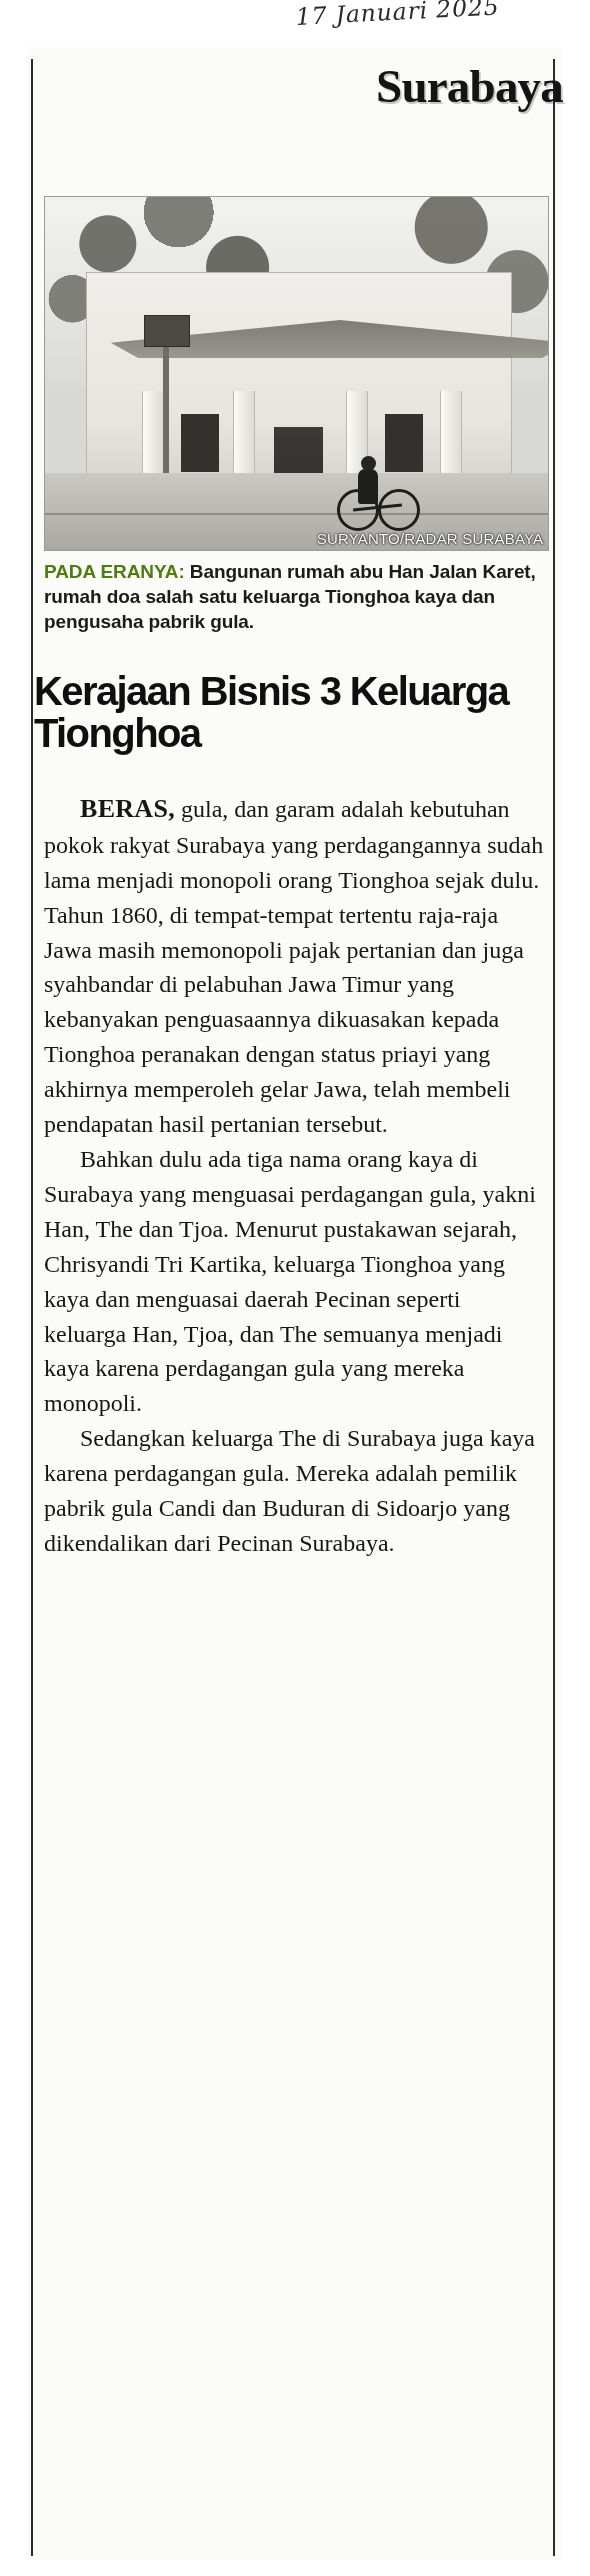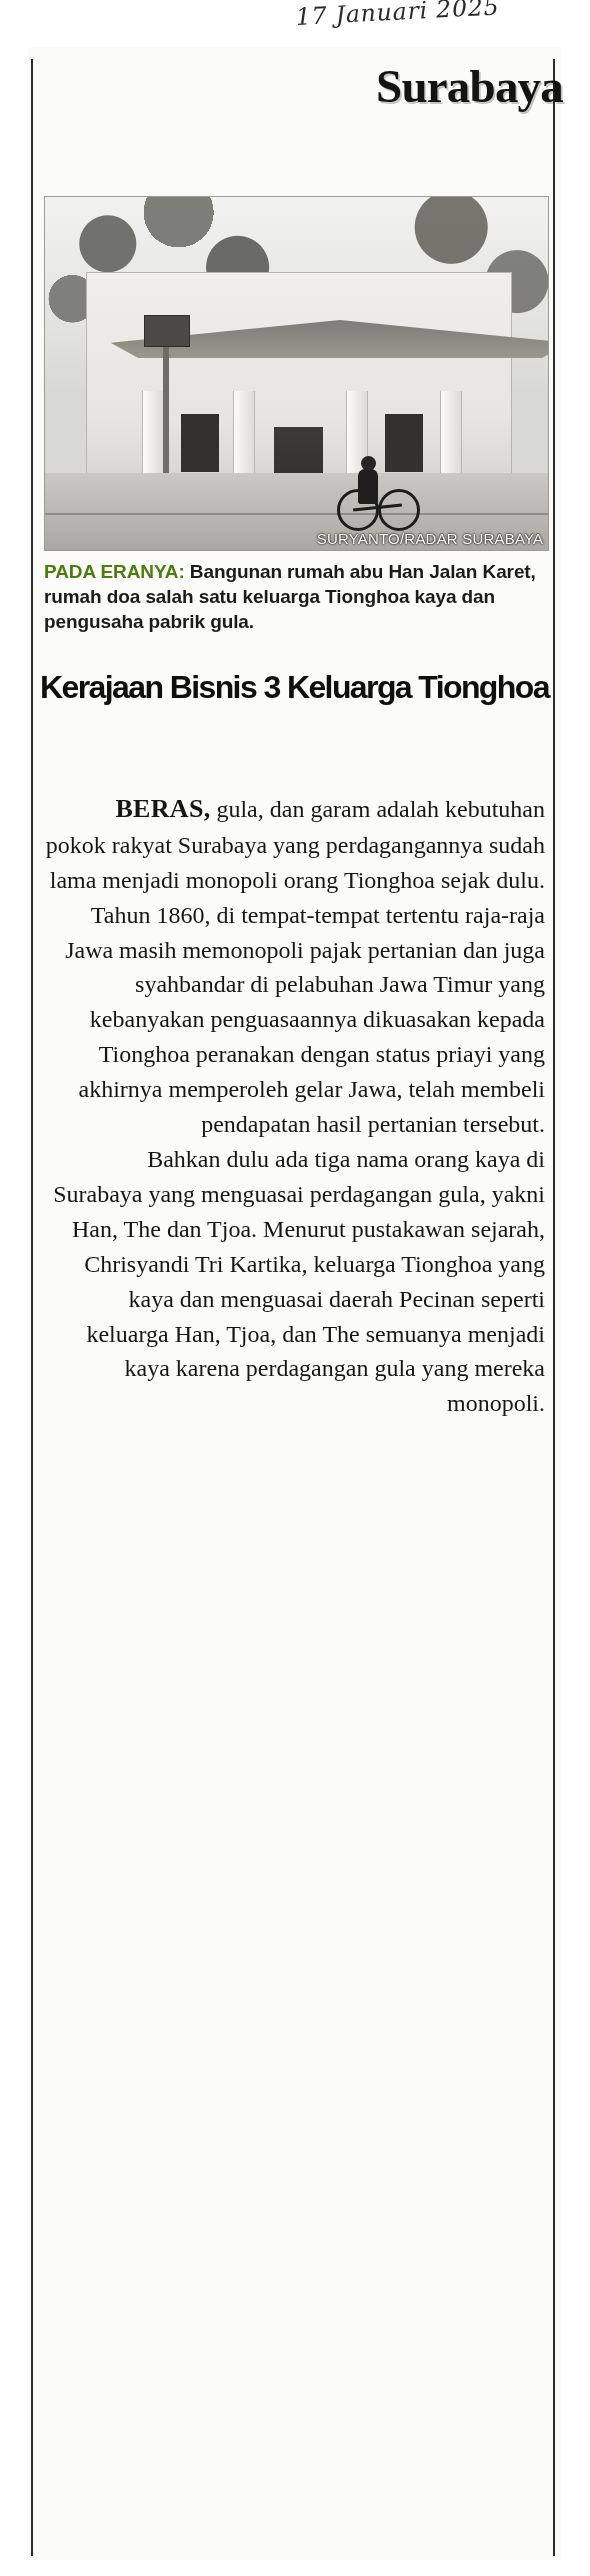--- a/index.html
+++ b/index.html
@@ -197,46 +197,45 @@
     line-height: 1.32;
     color: #1b1b1b;
     letter-spacing: -0.1px;
   }
   .caption .lead { color: #4d7c0f; }
 
   
   .headline {
     position: absolute;
     top: 671px;
-    left: 40px;
+    left: 34px;
     width: 510px;
     font-family: "Liberation Sans", sans-serif;
     font-weight: bold;
-    font-size: 32px;
+    font-size: 40px;
     line-height: 1.04;
     letter-spacing: -1.6px;
     color: #0f0f0f;
   }
 
   
   .body-copy {
     position: absolute;
     top: 790px;
     left: 44px;
     width: 501px;
     font-family: "Liberation Serif", serif;
     font-size: 24px;
     line-height: 1.455;
     color: #161616;
     text-align: left;
   }
   .body-copy p {
     margin: 0;
     text-indent: 36px;
-    text-align: right;
   }
   .body-copy p.first { text-indent: 36px; }
   .dropword {
     font-size: 26px;
     font-weight: bold;
     letter-spacing: 0.3px;
   }
   .bottom-fade {
     position: absolute;
     left: 44px;
@@ -289,16 +288,17 @@
   <span class="lead">PADA ERANYA:</span><span> Bangunan rumah abu Han Jalan Karet, rumah doa salah satu keluarga Tionghoa kaya dan pengusaha pabrik gula.</span>
 </div>
 
 <div class="headline">Kerajaan Bisnis 3 Keluarga Tionghoa</div>
 
 <div class="body-copy">
   <p class="first">
     <span class="dropword">BERAS,</span><span> gula, dan garam adalah kebutuhan pokok rakyat Surabaya yang perdagangannya sudah lama menjadi monopoli orang Tionghoa sejak dulu. Tahun 1860, di tempat-tempat tertentu raja-raja Jawa masih memonopoli pajak pertanian dan juga syahbandar di pelabuhan Jawa Timur yang kebanyakan penguasaannya dikuasakan kepada Tionghoa peranakan dengan status priayi yang akhirnya memperoleh gelar Jawa, telah membeli pendapatan hasil pertanian tersebut.</span>
   </p>
   <p><span>Bahkan dulu ada tiga nama orang kaya di Surabaya yang menguasai perdagangan gula, yakni Han, The dan Tjoa. Menurut pustakawan sejarah, Chrisyandi Tri Kartika, keluarga Tionghoa yang kaya dan menguasai daerah Pecinan seperti keluarga Han, Tjoa, dan The semuanya menjadi kaya karena perdagangan gula yang mereka monopoli.</span></p>
+  <p><span>Sedangkan keluarga The di Surabaya juga kaya karena perdagangan gula. Mereka adalah pemilik pabrik gula Candi dan Buduran di Sidoarjo yang dikendalikan dari Pecinan Surabaya.</span></p>
 </div>
 
 <div class="bottom-fade"></div>
 
 
 </body></html>

